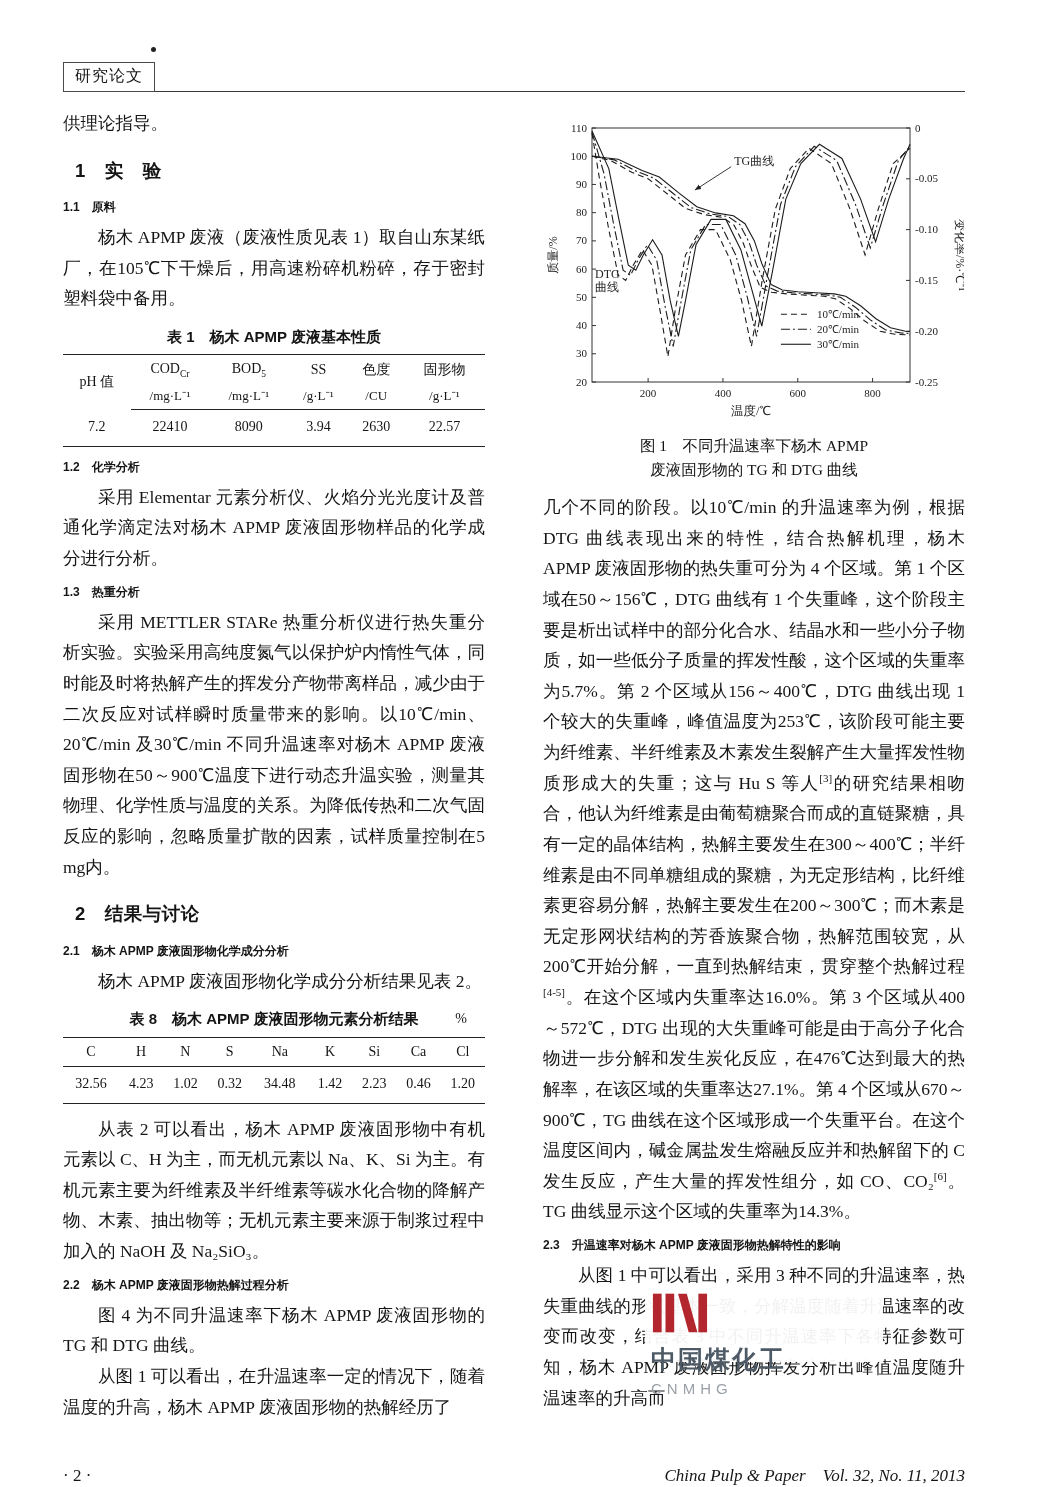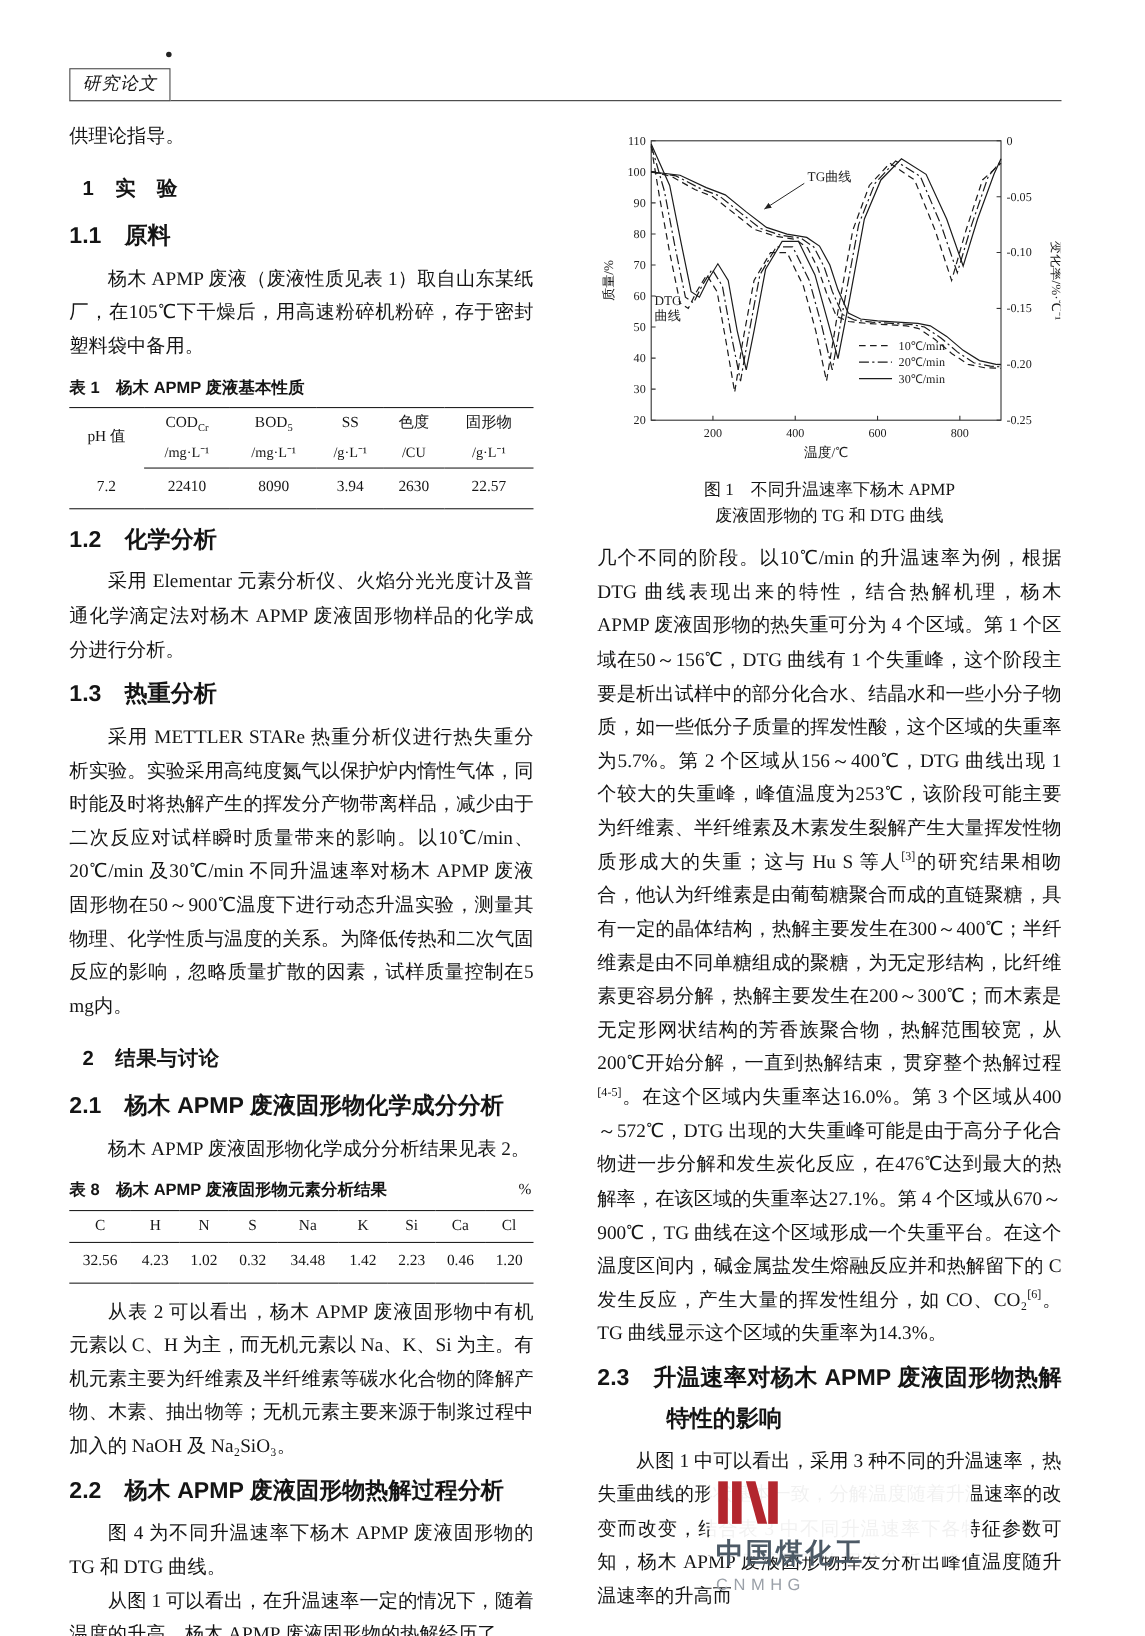--- a/index.html
+++ b/index.html
@@ -2,35 +2,35 @@
 <html><head>
 <meta charset="utf-8">
 <style>
   * { margin:0; padding:0; box-sizing:border-box; }
   html,body { background:#ffffff; }
   body { width:1041px; color:#151515; font-family:"Liberation Serif", serif; }
   .page { width:1041px; min-height:1487px; padding:54px 76px 0 63px; position:relative; display:flex; flex-direction:column; }
 
   
   .page-header { position:relative; border-bottom:1.4px solid #3a3a3a; height:38px; }
-  .header-box { display:inline-block; border:1px solid #4a4a4a; padding:3px 11px 4px; font-size:16px; letter-spacing:1px; position:absolute; left:0; bottom:-1px; background:#fff;font-style:italic; }
+  .header-box { display:inline-block; border:1px solid #4a4a4a; padding:3px 11px 4px; font-size:16px; letter-spacing:1px; position:absolute; left:0; bottom:-1px; background:#fff; }
   .header-dot { position:absolute; left:88px; top:-7px; width:5px; height:5px; border-radius:50%; background:#222; }
 
   
   .columns { display:flex; gap:58px; margin-top:16px; flex:1; }
   .col { width:432px; font-size:17.5px; line-height:1.75; text-align:justify; }
   p { margin:0; }
   p.indent { text-indent:2em; }
   .h-major { font-family:"Liberation Sans", sans-serif; font-weight:bold; font-size:18.5px; margin:16px 12px 10px; letter-spacing:.5px; }
-  .h-sub { font-family:"Liberation Sans", sans-serif; font-weight:bold; font-size:21px; margin:8px 0 4px; }
+  .h-sub { font-family:"Liberation Sans", sans-serif; font-weight:bold; font-size:12px; margin:8px 0 4px; }
   .h-sub.hang { padding-left:3em; text-indent:-3em; }
   sup.ref { vertical-align:super; font-size:11px; line-height:0; }
 
   
-  .tbl-caption-row { position:relative; text-align:left; font-family:"Liberation Sans", sans-serif; font-weight:bold; font-size:15px; margin:10px 0 4px; }
+  .tbl-caption-row { position:relative; text-align:center; font-family:"Liberation Sans", sans-serif; font-weight:bold; font-size:15px; margin:10px 16px 4px; }
   .tbl-caption-row .unit-note { position:absolute; right:2px; top:1px; font-weight:normal; font-family:"Liberation Serif", serif; font-size:14px; }
   table.sci { width:100%; border-collapse:collapse; text-align:center; font-size:14px; border-top:1.6px solid #222; border-bottom:1.6px solid #222; margin:2px 0 10px; }
   table.sci thead tr:last-child th, table.sci thead tr.single th { border-bottom:.9px solid #222; }
   table.sci th { font-weight:normal; padding:2px 1px; }
   table.sci td { padding:5px 1px 6px; }
   table.sci .units th { font-size:13px; padding-top:0; }
   table.sci sub { font-size:9.5px; }
 
   
   figure { margin:4px 0 2px; }

